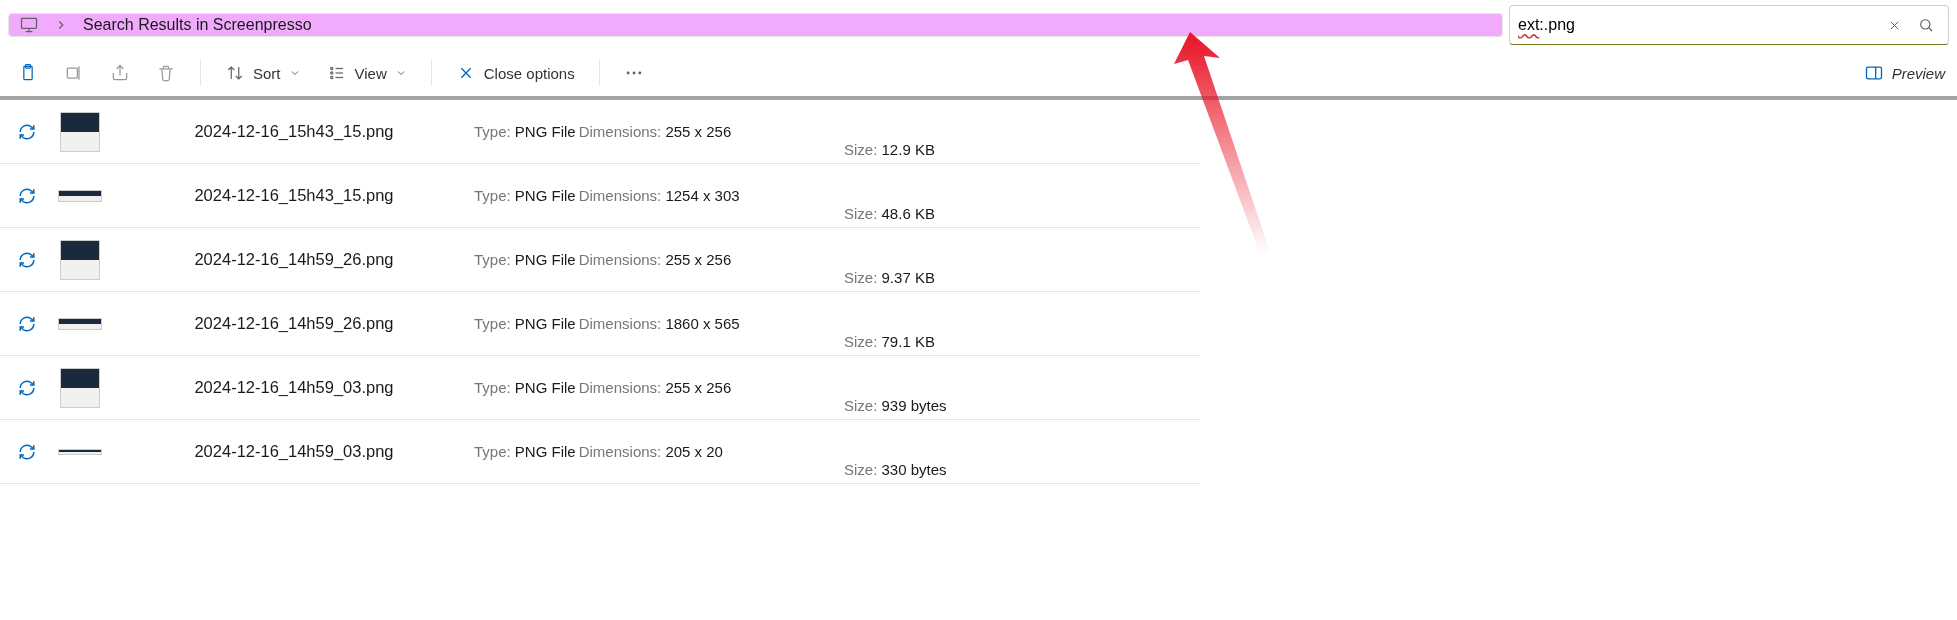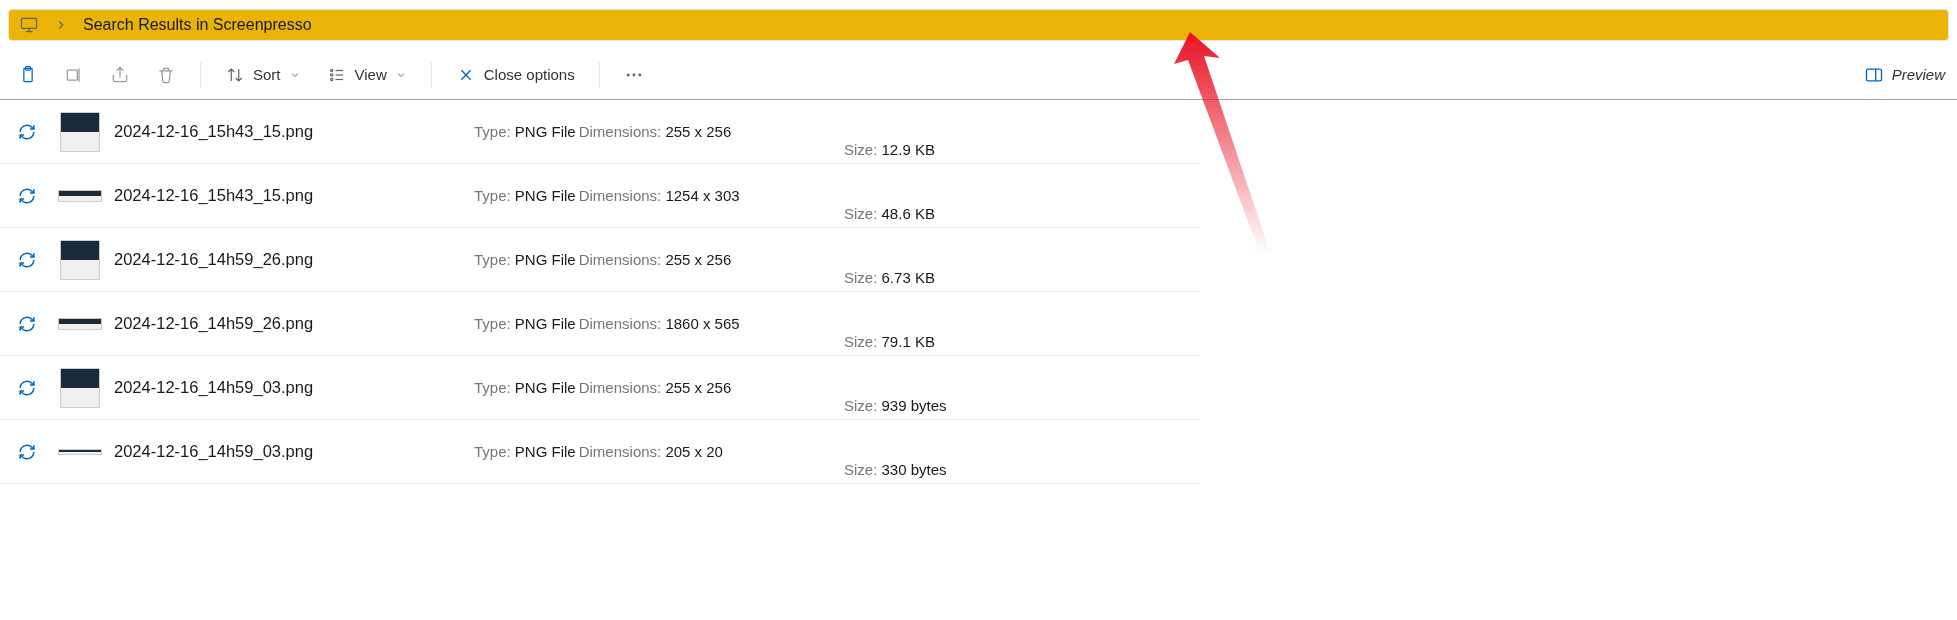--- a/index.html
+++ b/index.html
@@ -18,24 +18,24 @@
   display: flex;
   align-items: center;
   height: 50px;
   padding: 4px 8px;
   gap: 6px;
 }
 .address-bar {
   flex: 1 1 auto;
   display: flex;
   align-items: center;
-  background: #eab308;
+  background: #f0abfc;
   border: 1px solid #e5e5e5;
   border-radius: 4px;
-  height: 32px;
+  height: 24px;
   padding: 0 10px;
   gap: 12px;
 }
 .address-bar .crumb {
   font-size: 16px;
   color: #1a1a1a;
 }
 .search-box {
   width: 440px;
   height: 40px;
@@ -64,21 +64,21 @@
   cursor: pointer;
 }
 
 
 .toolbar {
   display: flex;
   align-items: center;
   height: 50px;
   padding: 0 12px;
   gap: 14px;
-  border-bottom: 1px solid #a3a3a3;
+  border-bottom: 4px solid #a3a3a3;
 }
 .tb-group {
   display: flex;
   align-items: center;
   gap: 14px;
 }
 .tb-sep {
   width: 1px;
   height: 26px;
   background: #e5e5e5;
@@ -136,20 +136,21 @@
   justify-content: center;
 }
 .row .thumb-inner {
   background: #fff;
   box-shadow: 0 0 0 1px #ccc inset;
 }
 .row .filename {
   width: 360px;
   font-size: 16.5px;
   color: #1a1a1a;
+  text-align: center;
 }
 .row .col-meta {
   width: 370px;
   display: flex;
   flex-direction: row;
   gap: 3px;
   font-size: 15px;
 }
 .row .col-size {
   width: 220px;
@@ -180,20 +181,35 @@
         </svg>
     </span>
     <span class="tb-ico">
       <svg width="14" height="14" viewBox="0 0 24 24" fill="none" stroke="currentColor" stroke-width="2">
           <path d="M9 6l6 6-6 6"></path>
         </svg>
     </span>
     <span class="crumb">Search Results in Screenpresso</span>
   </div>
 
+  <div class="search-box">
+    <span style="font-size:16px;"><span class="squiggle">ext</span>:.png</span>
+    <span style="flex:1"></span>
+    <button class="icon-btn">
+      <svg width="15" height="15" viewBox="0 0 24 24" fill="none" stroke="currentColor" stroke-width="1.5">
+          <path d="M6 6l12 12M18 6L6 18"></path>
+        </svg>
+    </button>
+    <button class="icon-btn">
+      <svg width="16" height="16" viewBox="0 0 24 24" fill="none" stroke="currentColor" stroke-width="1.6">
+          <circle cx="11" cy="11" r="7"></circle>
+          <path d="M21 21l-5-5"></path>
+        </svg>
+    </button>
+  </div>
 </div>
 
 <div class="toolbar">
   <div class="tb-group">
     <button class="tb-btn">
       <span class="tb-ico">
         <svg width="20" height="20" viewBox="0 0 24 24" fill="none" stroke="#0067c0" stroke-width="1.5">
             <rect x="7" y="4" width="10" height="16" rx="1"></rect>
             <rect x="9" y="2" width="6" height="4" rx="1"></rect>
           </svg>
@@ -349,21 +365,21 @@
     </div>
     <div class="thumb">
       <div class="thumb-inner" style="width:40px;height:40px;background:linear-gradient(#1a2a3a,#1a2a3a 50%,#f0f0f0 50%);"></div>
     </div>
     <div class="filename">2024-12-16_14h59_26.png</div>
     <div class="col-meta">
       <div><span class="meta-label">Type:</span> <span class="meta-val">PNG File</span></div>
       <div><span class="meta-label">Dimensions:</span> <span class="meta-val">255 x 256</span></div>
     </div>
     <div class="col-size">
-      <span class="meta-label">Size:</span> <span class="meta-val">6.73 KB</span>
+      <span class="meta-label">Size:</span> <span class="meta-val">9.37 KB</span>
     </div>
   </div>
     <div class="row">
     <div class="sync">
       <svg width="18" height="18" viewBox="0 0 24 24" fill="none" stroke="currentColor" stroke-width="2">
         <path d="M3 12a9 9 0 0115-6.7L21 8"></path>
           <path d="M21 3v5h-5"></path>
         <path d="M21 12a9 9 0 01-15 6.7L3 16"></path>
           <path d="M3 21v-5h5"></path>
       </svg>

